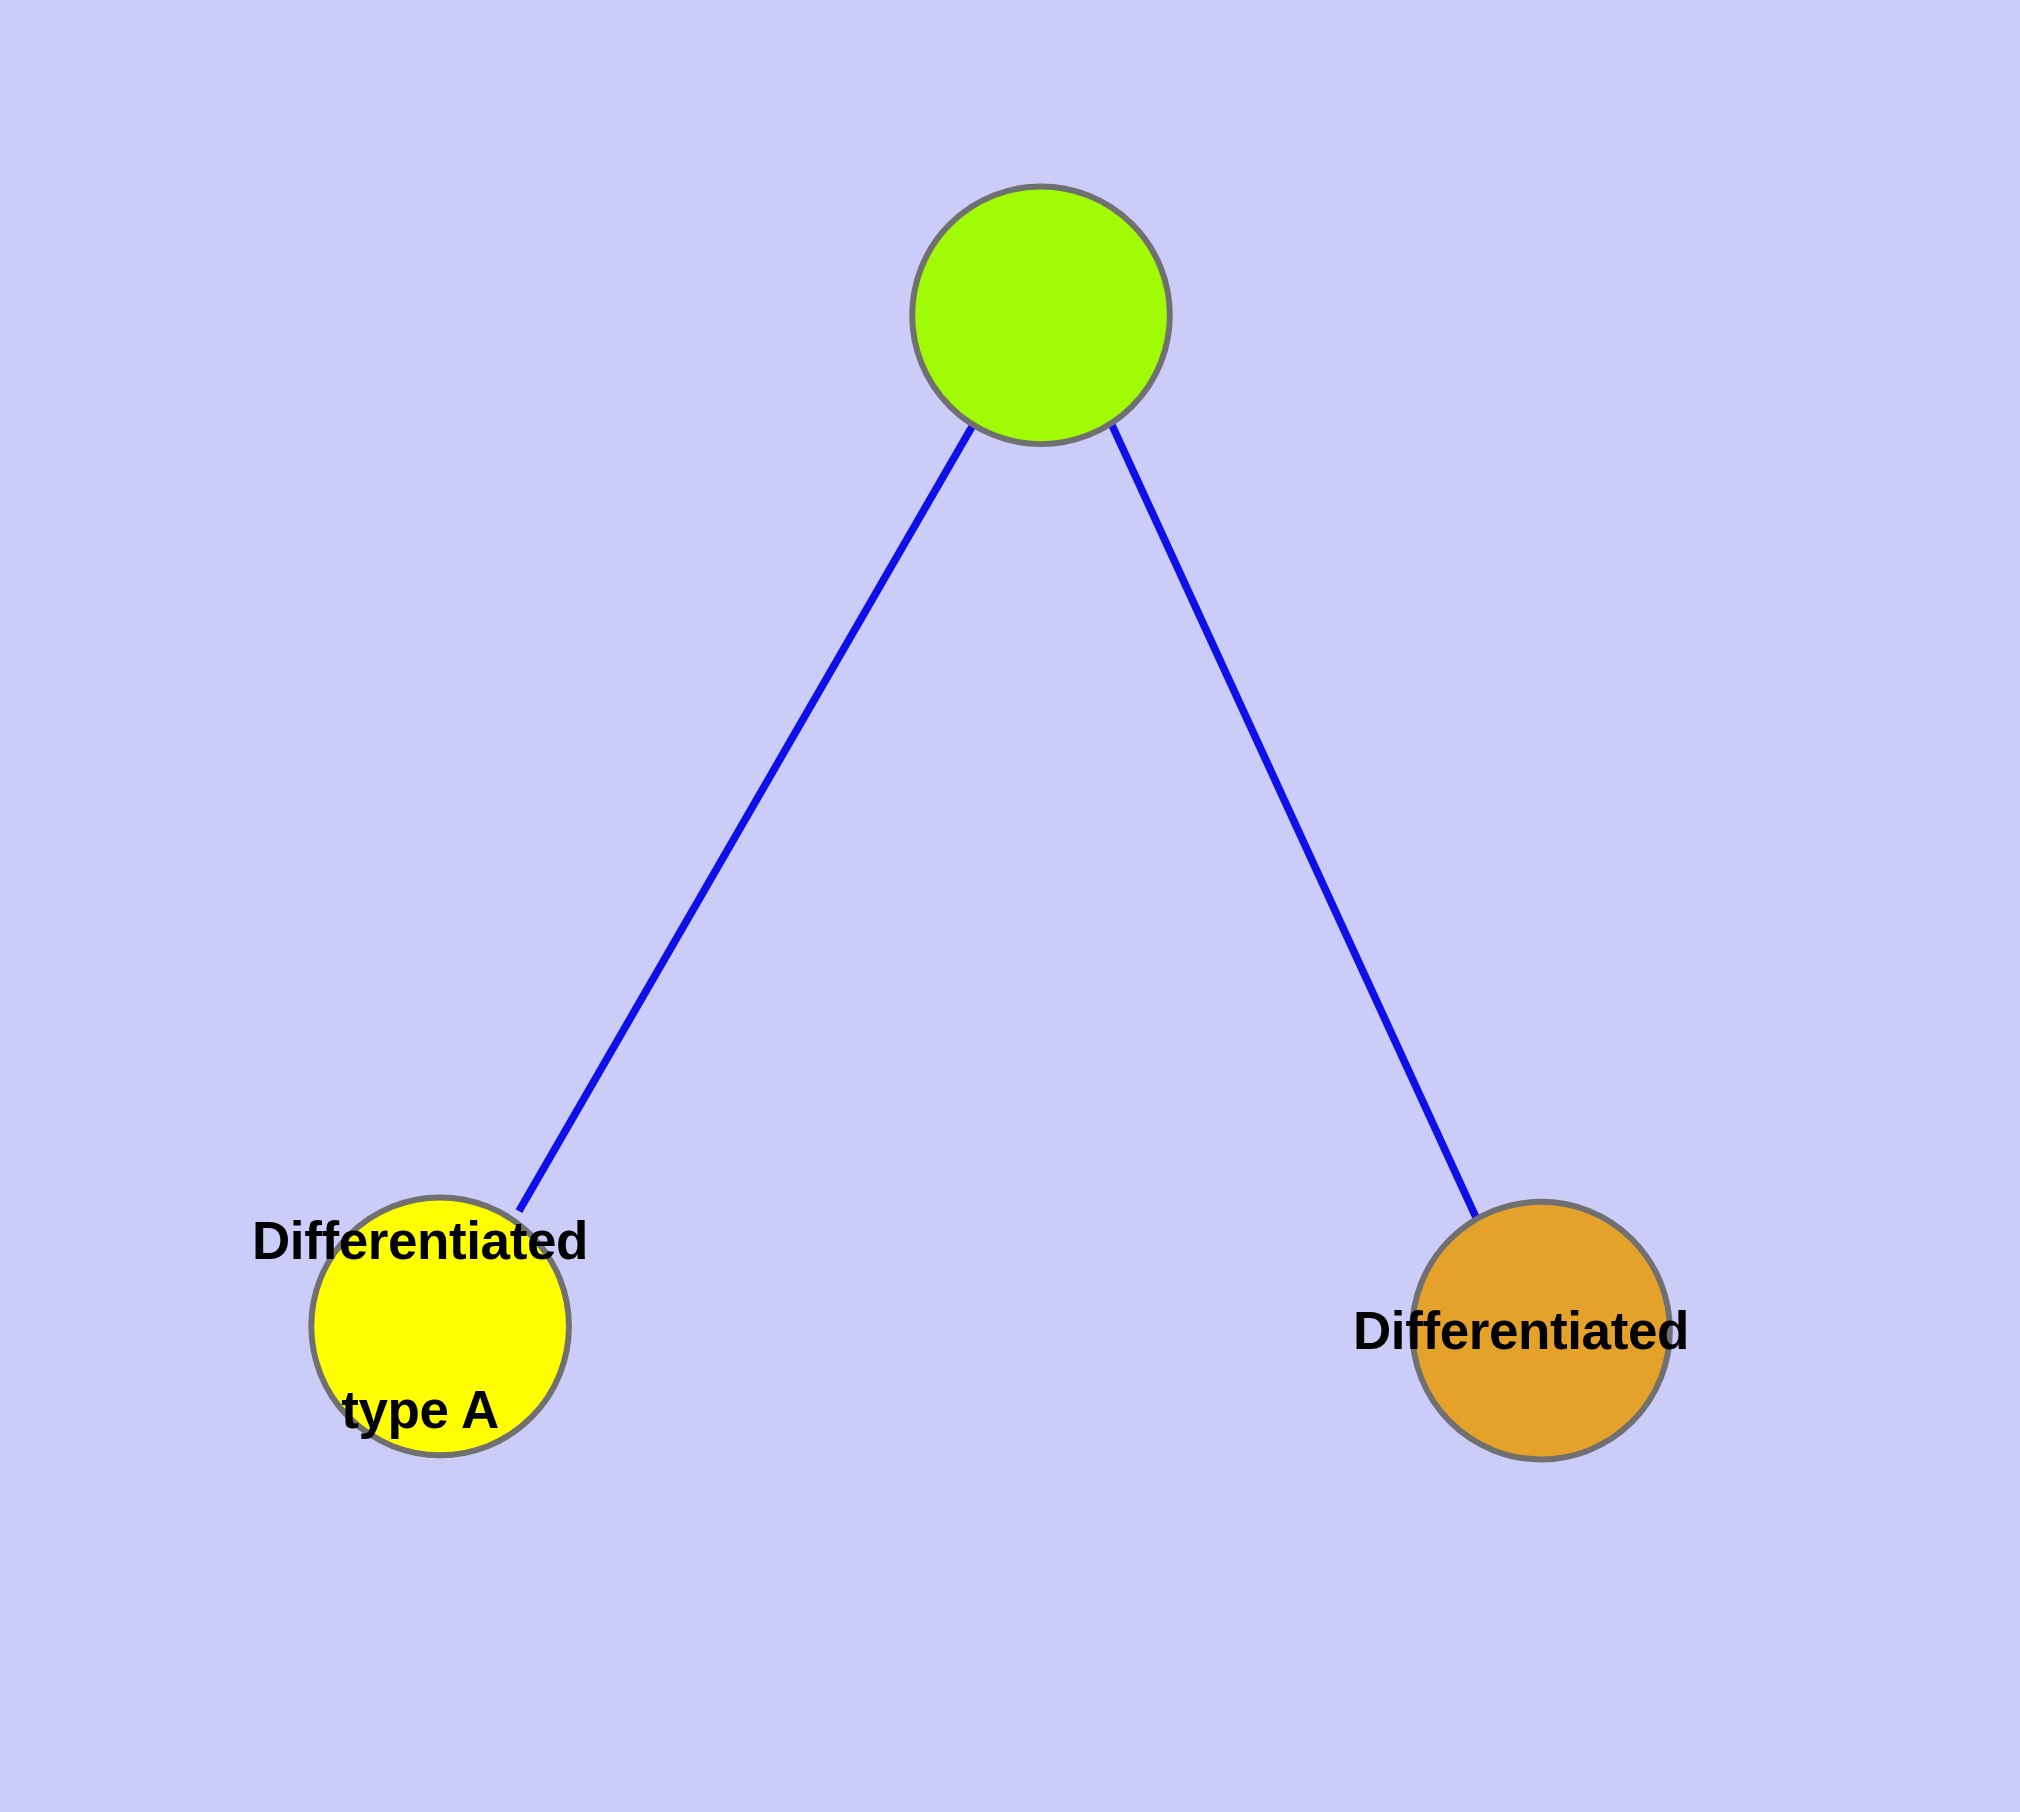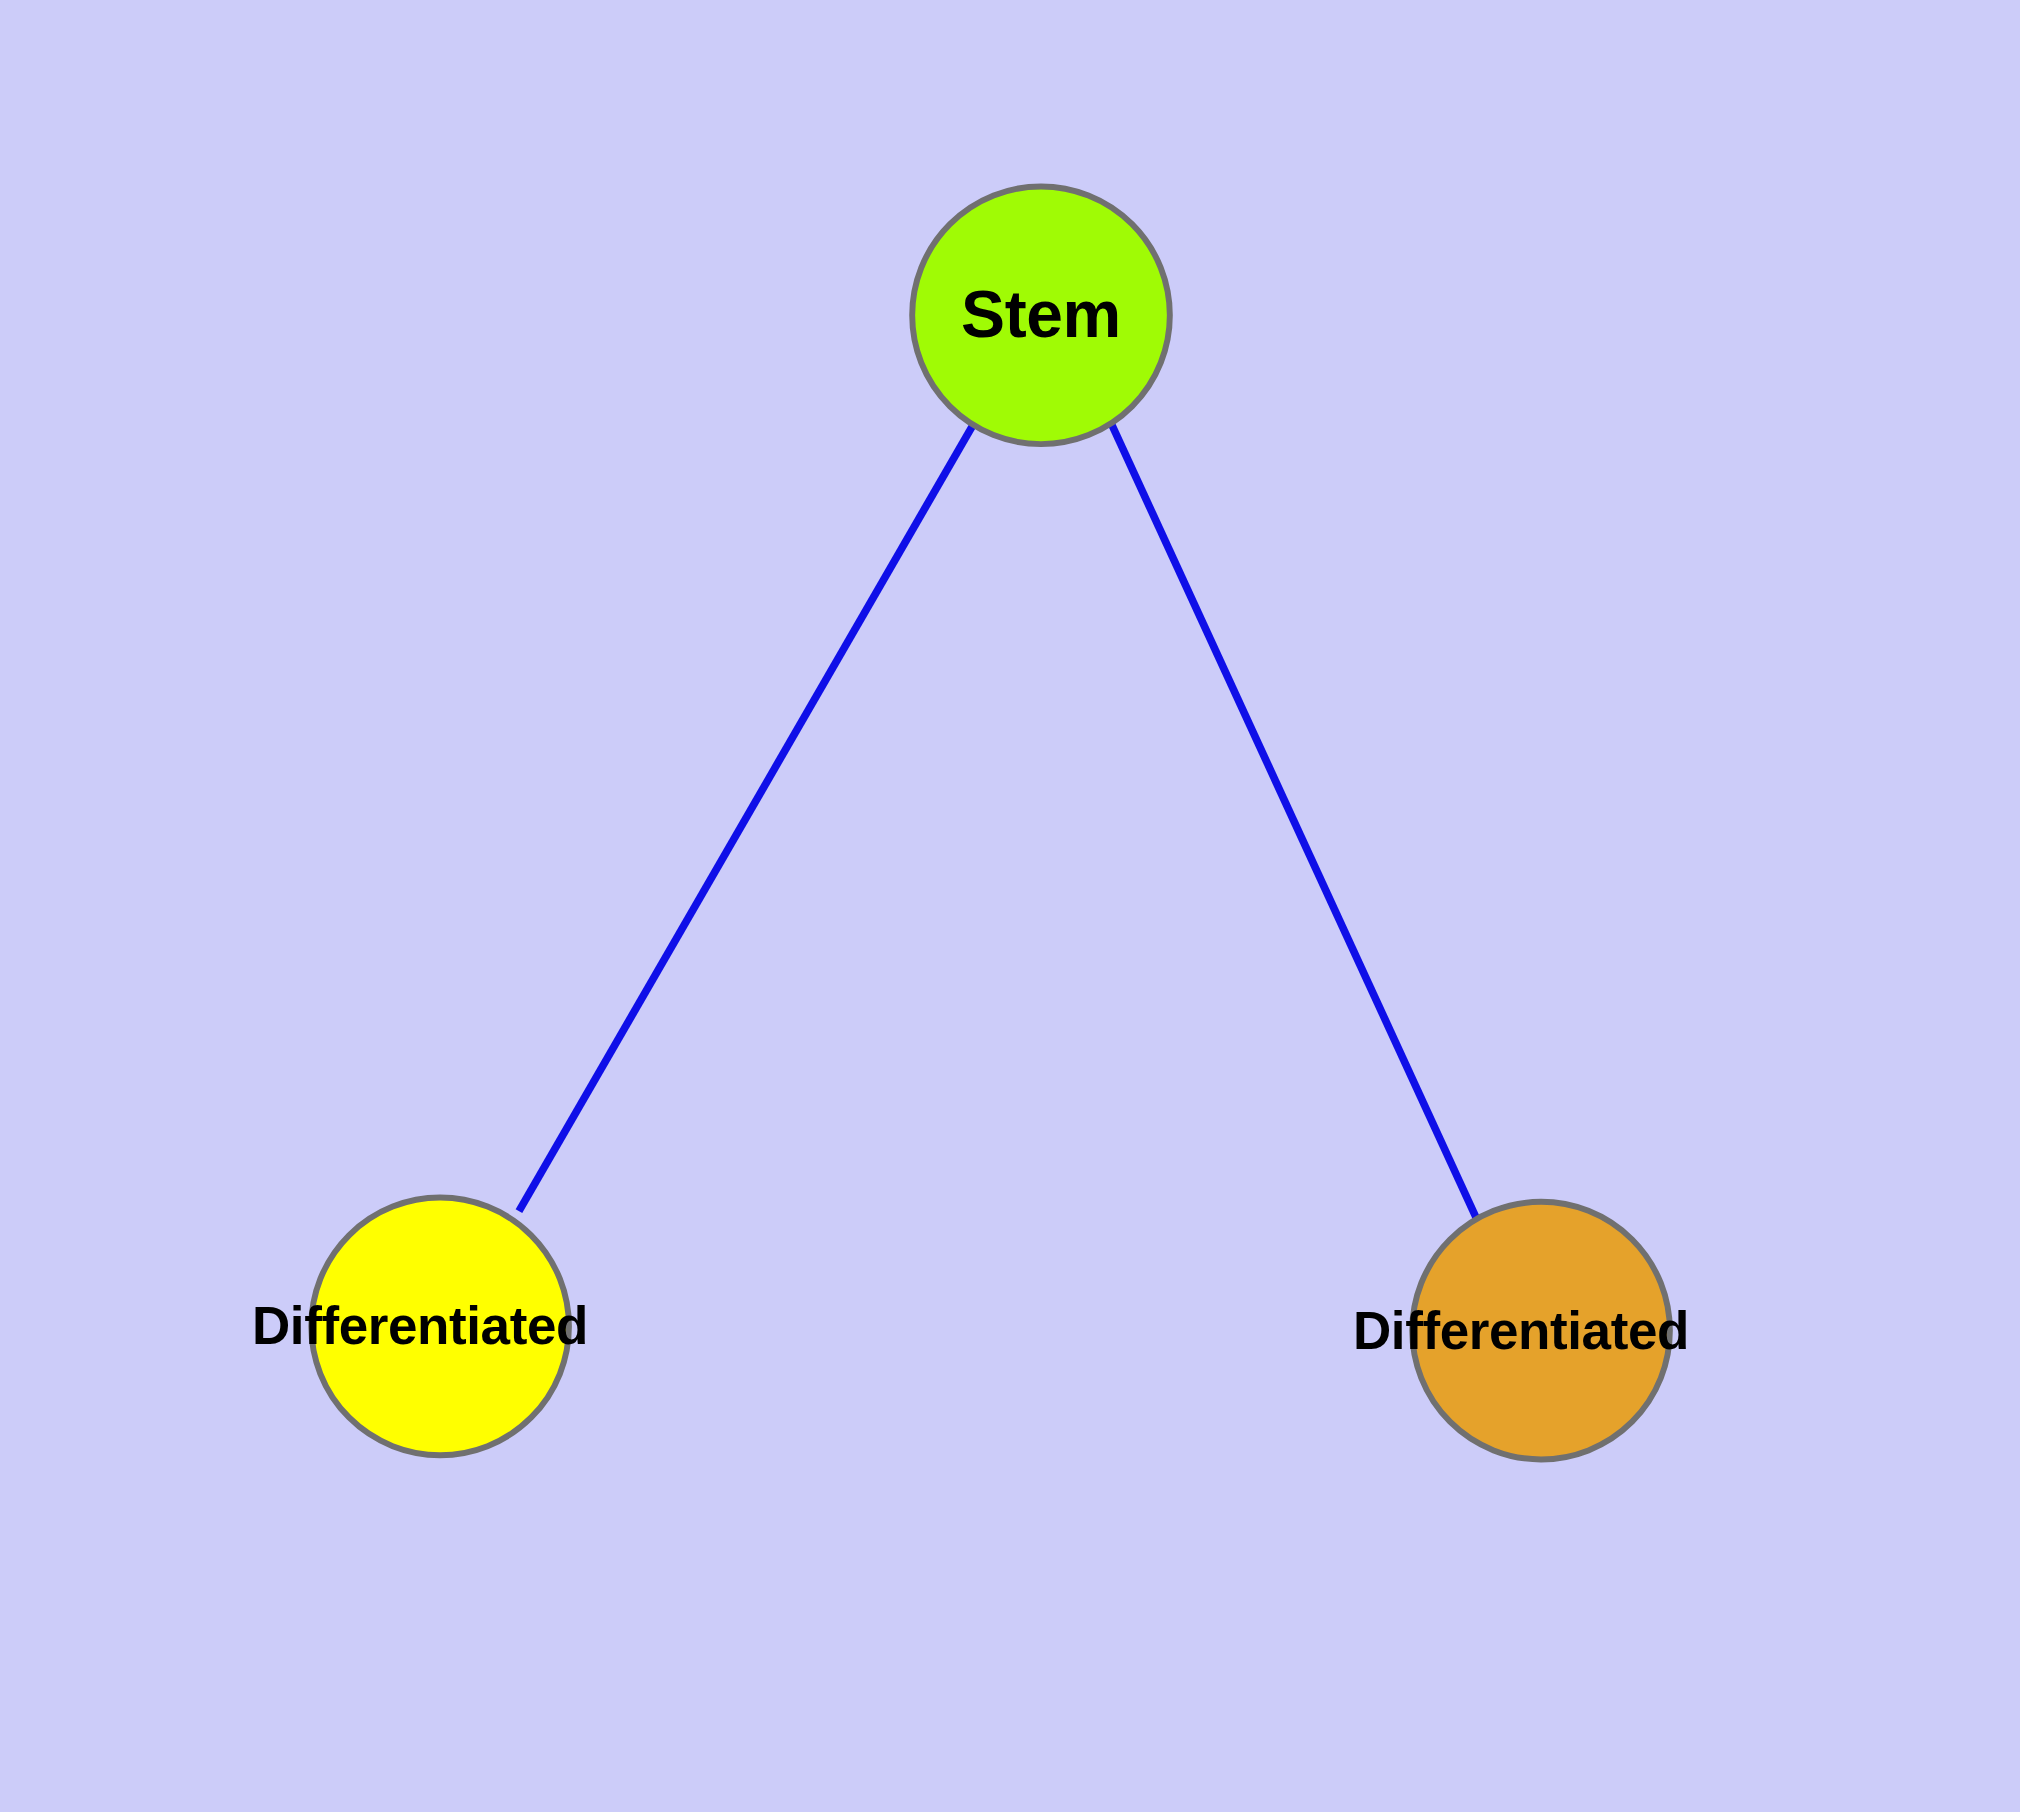--- a/index.html
+++ b/index.html
@@ -64,26 +64,24 @@
       <line class="edge-line" x1="1311" y1="500" x2="1742" y2="1438"></line>
     </g>
 
     <g>
       <circle class="node-circle" cx="1228" cy="372" r="152" fill="#a0fb05"></circle>
       <circle class="node-circle" cx="519" cy="1565" r="152" fill="#ffff00"></circle>
       <circle class="node-circle" cx="1818" cy="1570" r="152" fill="#e5a22b"></circle>
     </g>
   </svg>
 
-  <div class="node-label big" style="left:1041px; top:315px;">
-    <div>Stem</div>
-  </div>
 
   <div class="node-label small" style="left:420px; top:1326px;">
     <div>Differentiated</div>
+    <div>type A</div>
   </div>
 
   <div class="node-label small" style="left:1521px; top:1331px;">
     <div>Differentiated</div>
   </div>
 
 </div>
 
 
 </body></html>

